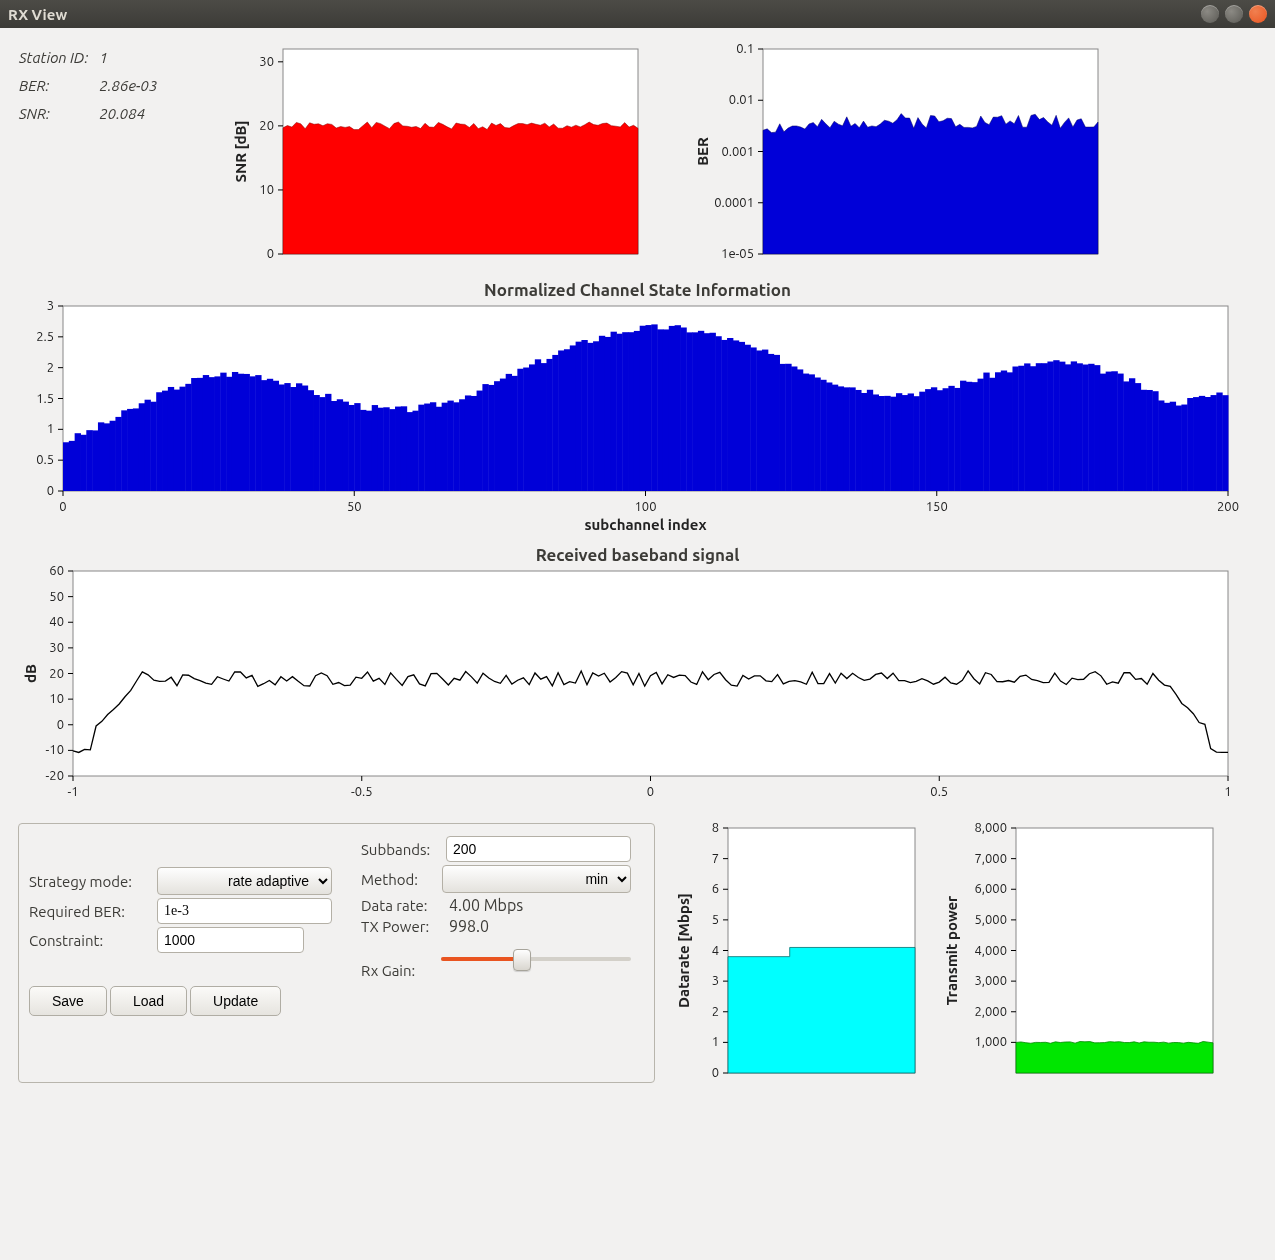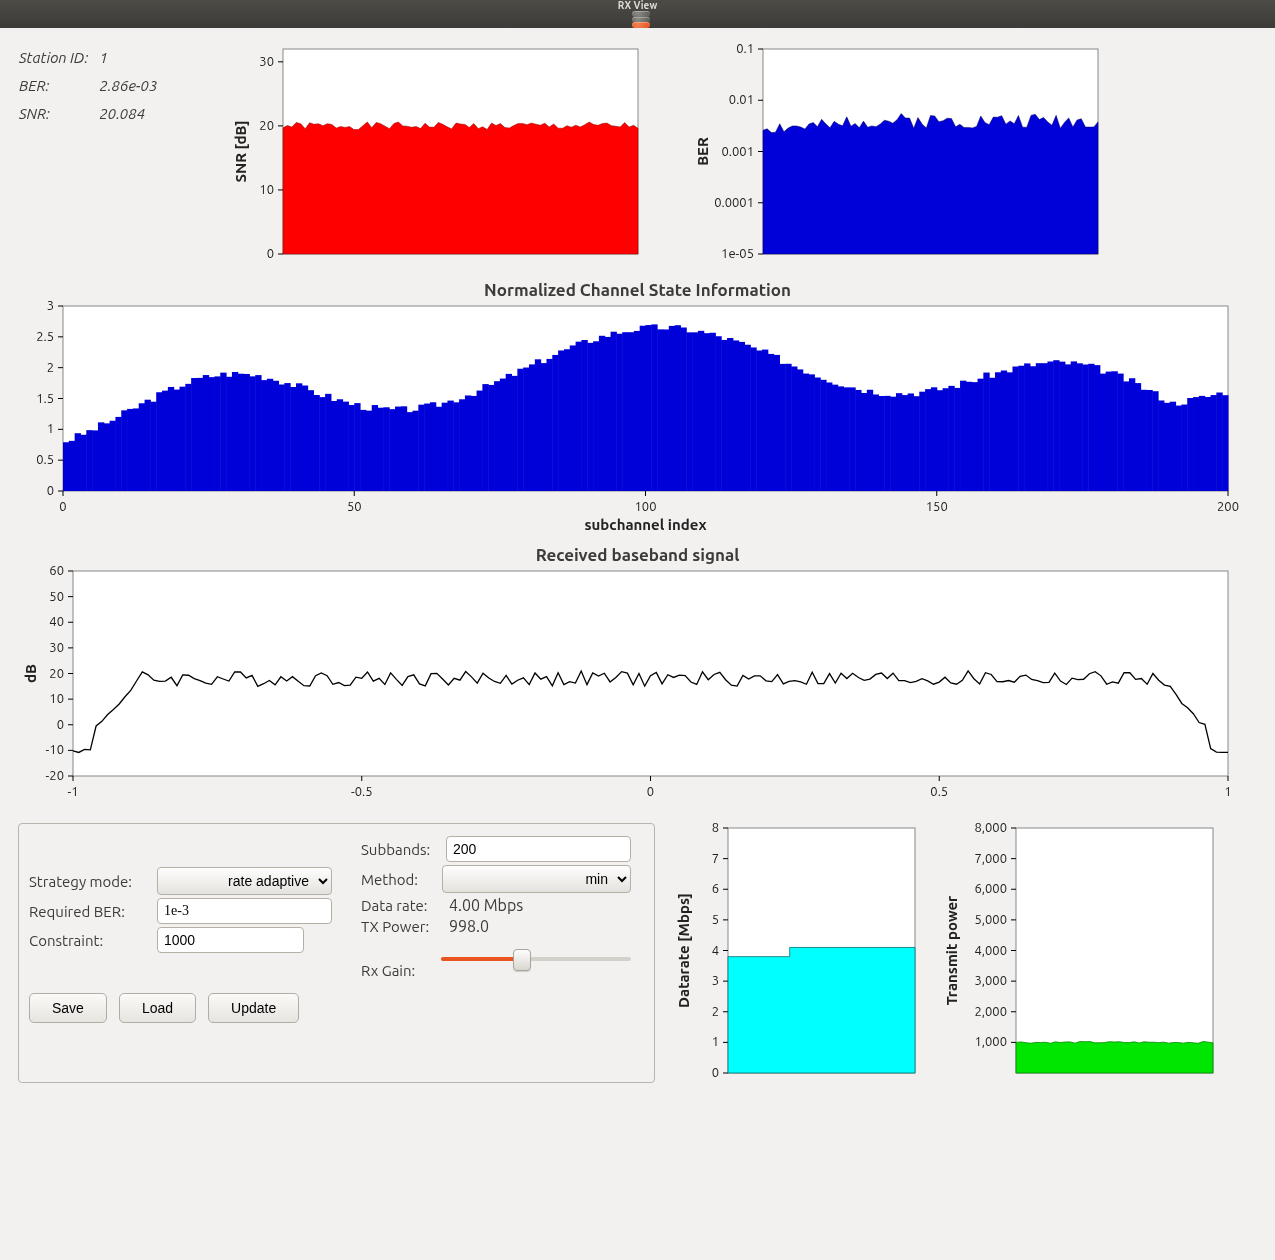--- a/index.html
+++ b/index.html
@@ -1,38 +1,38 @@
 <!DOCTYPE html>
 <html><head>
 <meta charset="utf-8">
 <style>
   html,body{margin:0;padding:0;font-family:"Ubuntu","DejaVu Sans",sans-serif;background:#f2f1f0;color:#3c3b37;}
   .window{width:1275px;height:1260px;background:#f2f1f0;position:relative;box-sizing:border-box;}
-  .titlebar{height:28px;background:linear-gradient(#4c4b46,#3c3b37);color:#dfdbd2;display:flex;align-items:center;padding:0 8px;font-weight:bold;font-size:10px;flex-direction:column;}
+  .titlebar{height:28px;background:linear-gradient(#4c4b46,#3c3b37);color:#dfdbd2;display:flex;align-items:center;padding:0 8px;font-weight:bold;font-size:15px;}
   .titlebar .spacer{flex:1;}
   .winbtn{width:18px;height:18px;border-radius:9px;margin-left:6px;display:inline-block;box-shadow:inset 0 1px 0 rgba(255,255,255,.3);}
   .winbtn.min{background:radial-gradient(circle at 35% 35%,#8c8a84,#5a5954);}
   .winbtn.max{background:radial-gradient(circle at 35% 35%,#8c8a84,#5a5954);}
   .winbtn.close{background:radial-gradient(circle at 35% 35%,#f08050,#e95420);}
   .content{padding:16px 18px;box-sizing:border-box;}
   .toprow{display:flex;gap:40px;}
   .kv-block{font-size:15px;line-height:26px;min-width:170px;}
   .kv-block table{border-collapse:collapse;}
   .kv-block td{padding-right:10px;font-style:italic;}
   .panel-title{text-align:center;font-weight:bold;font-size:17px;margin:6px 0 2px;}
   svg{overflow:visible;}
   .frame{border:1px solid #b8b5ac;border-radius:4px;padding:12px 10px;background:#f2f1f0;}
   .ctrl-grid{display:flex;gap:22px;}
   .ctrl-col{display:flex;flex-direction:column;gap:3px;}
   .ctrl-row{display:flex;align-items:center;gap:8px;}
   .ctrl-label{width:120px;font-size:15px;}
   input[type=text]{height:26px;border:1px solid #b4b0a6;border-radius:4px;background:#fff;padding:0 6px;font-size:14px;box-sizing:border-box;}
   select{height:28px;border:1px solid #b4b0a6;border-radius:4px;background:linear-gradient(#fefefe,#e4e2dd);padding:0 6px;font-size:14px;text-align:right;}
   button{height:30px;padding:0 22px;border:1px solid #b0ada4;border-radius:5px;background:linear-gradient(#fbfaf8,#e6e4df);font-size:14px;cursor:pointer;}
-  .btn-row{display:flex;gap:12px;margin-top:14px;}
+  .btn-row{display:flex;gap:3px;margin-top:7px;}
   .slider{position:relative;width:210px;height:18px;}
   .slider-track{position:absolute;top:7px;left:0;right:0;height:4px;border-radius:2px;background:#d3d0c9;}
   .slider-fill{position:absolute;top:7px;left:0;height:4px;border-radius:2px;background:#e95420;}
   .slider-thumb{position:absolute;top:-1px;width:16px;height:20px;border-radius:4px;background:linear-gradient(#fefefe,#d9d6cf);border:1px solid #a7a49b;box-shadow:0 1px 1px rgba(0,0,0,.15);}
   .tick-label{font-size:13px;fill:#222;}
   .bottom-row{display:flex;gap:18px;margin-top:14px;align-items:stretch;}
 </style>
 </head>
 <body>
 <div class="window">

